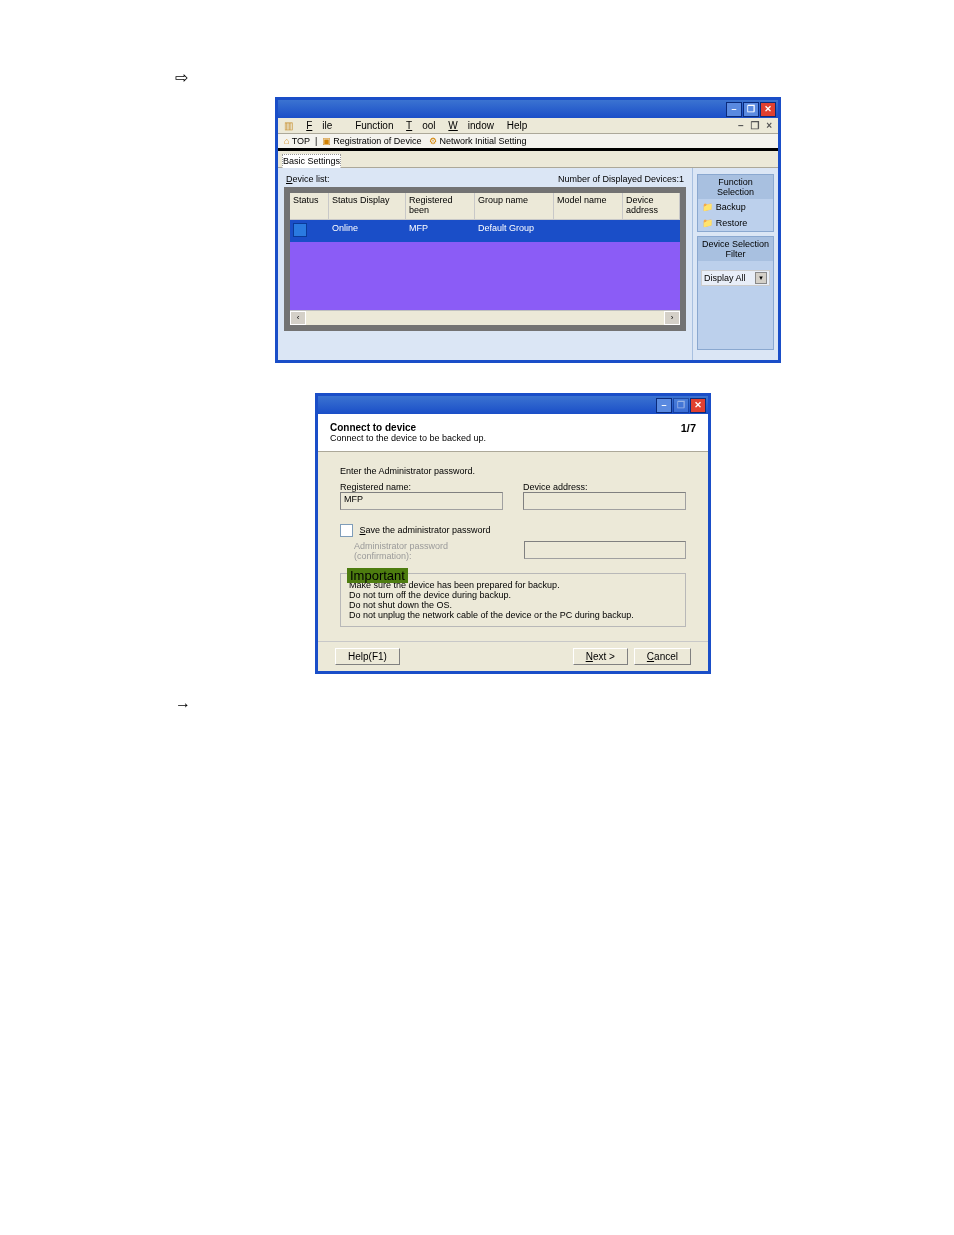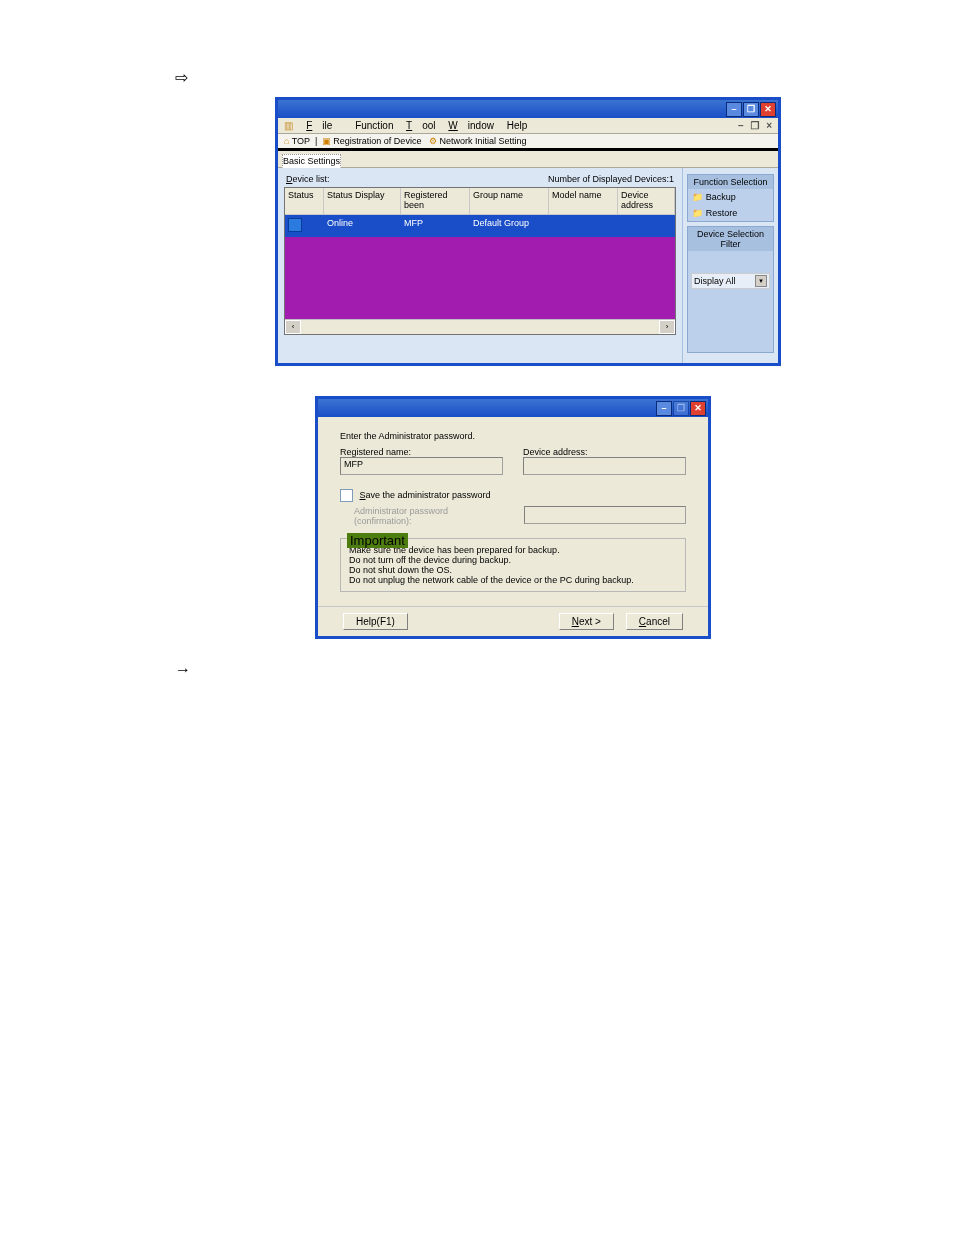--- a/index.html
+++ b/index.html
@@ -13,56 +13,56 @@
 .menubar{background:#ece9d8;padding:2px 6px;font-size:10px;display:flex;justify-content:space-between;border-bottom:1px solid #aca899}
 .menu span{margin-right:10px}
 .mdi span{margin-left:4px;font-weight:bold;color:#555}
 .toolbar{background:#f4f3ee;padding:2px 6px;font-size:9px;border-bottom:3px solid #000000}
 .toolbar .ico{color:#d08000}
 .tabbar{background:#ece9d8;padding:2px 4px 0 4px;border-bottom:1px solid #aca899}
 .tab{display:inline-block;background:#fff;border:1px dotted #999;border-bottom:1px solid #fff;padding:1px 0;font-size:9px;position:relative;top:1px}
 .content{display:flex;background:#dbe6f5}
 .left{flex:1;padding:6px;background:#dbe6f5}
 .listlabel{display:flex;justify-content:space-between;font-size:9px;padding:0 2px 3px 2px}
-.grid{background:#a21caf;border:1px solid #737373}
+.grid{background:#8b5cf6;border:6px solid #737373}
 .hdr,.row{display:flex;font-size:9px}
 .hdr div{background:#ece9d8;border-right:1px solid #c8c8c8;border-bottom:1px solid #c8c8c8;padding:3px 3px;line-height:1.1}
 .row div{padding:3px 3px;border-right:1px solid transparent}
 .row.sel{background:#1a4ec8;color:#fff}
 .c1{width:32px}.c2{width:70px}.c3{width:62px}.c4{width:72px}.c5{width:62px}.c6{width:50px}
 .devico{display:inline-block;width:12px;height:12px;background:#2a7ae0;border:1px solid #0a3a9a}
-.gridbody{height:104px}
+.gridbody{height:90px}
 .scrollbar{height:14px;background:#ece9d8;display:flex;justify-content:space-between;border-top:1px solid #c0c0c0}
 .sbtn{width:14px;height:12px;background:#d4d0c8;border:1px solid #fff;text-align:center;font-size:8px;line-height:12px}
 .right{width:110px;padding:6px 4px;border-left:1px solid #a8c0e0}
 .rbox{background:#bcd0ec;border:1px solid #8aa8d0;margin-bottom:4px}
 .rtitle{background:#a8c0e0;text-align:center;font-size:9px;padding:2px}
 .ritem{padding:3px 4px;font-size:9px}
 .folder{color:#c89030}
-.rsel{background:#e8eef8;border:1px solid #ccc;font-size:9px;padding:1px 2px;margin-top:19px;display:flex;justify-content:space-between;align-items:center}
+.rsel{background:#e8eef8;border:1px solid #ccc;font-size:9px;padding:1px 2px;margin-top:6px;display:flex;justify-content:space-between;align-items:center}
 .dd{width:10px;height:10px;background:#d4d0c8;border:1px solid #888;text-align:center;line-height:9px;font-size:7px}
 
 .dlg{border:3px solid #1a4ec8;background:#ece9d8;margin:10px 0 20px 140px;width:390px;font-size:9px}
 .dlgtitle{height:16px;background:linear-gradient(#3b73d1,#1a4ec8);display:flex;justify-content:flex-end;align-items:center;padding:1px 2px}
 .dlghead{background:#fff;border-bottom:1px solid #aca899;padding:8px 12px;display:flex;justify-content:space-between}
 .dlghead .t{font-weight:bold;font-size:10px}
 .step{font-weight:bold;font-size:11px}
 .dlgbody{padding:14px 22px}
 .fieldrow{display:flex;gap:20px;margin:3px 0}
 .fieldcol{flex:1}
 .ro{background:#ece9d8;border:1px solid #a0a0a0;border-top-color:#808080;border-left-color:#808080;height:14px;padding:1px 3px}
 .inp{background:#fff;border:1px solid #7f9db9;height:14px;padding:1px 3px;letter-spacing:1px}
 .chk{width:11px;height:11px;border:1px solid #7f9db9;background:#fff;display:inline-block;vertical-align:middle;margin-right:4px}
 .u{text-decoration:underline}
 .dim{color:#9a9a9a}
 .fieldset{border:1px solid #b8b8b8;padding:6px 8px;margin-top:12px;position:relative}
 .legend{position:absolute;top:-6px;left:6px;background:#4d7c0f;padding:0 3px;font-size:13px}
-.btnrow{border-top:1px solid #c8c8c8;padding:6px 25px;display:flex;justify-content:space-between}
+.btnrow{border-top:1px solid #c8c8c8;padding:6px 17px;display:flex;justify-content:space-between}
 .btn{background:#ece9d8;border:1px solid #808080;border-top-color:#fff;border-left-color:#fff;padding:2px 12px;font-size:10px}
-.btngrp{display:flex;gap:12px}
+.btngrp{display:flex;gap:6px}
 </style>
 </head>
 <body>
 
 <div class="page">
 
 <div class="arrow">⇨</div>
 
 <div class="win">
   <div class="titlebar">
@@ -148,20 +148,27 @@
     </div>
   </div>
 </div>
 
 <div class="dlg">
   <div class="dlgtitle">
     <div class="titlebtn tbblue">–</div>
     <div class="titlebtn tbblue" style="opacity:.5">❐</div>
     <div class="titlebtn tbred">✕</div>
   </div>
+  <div class="dlghead">
+    <div>
+      <div class="t">Connect to device</div>
+      <div>Connect to the device to be backed up.</div>
+    </div>
+    <div class="step">1/7</div>
+  </div>
   <div class="dlgbody">
     <div>Enter the Administrator password.</div>
     <div class="fieldrow" style="margin-top:6px">
       <div class="fieldcol">
         <div>Registered name:</div>
         <div class="ro">MFP</div>
       </div>
       <div class="fieldcol">
         <div>Device address:</div>
         <div class="ro">&nbsp;</div>

